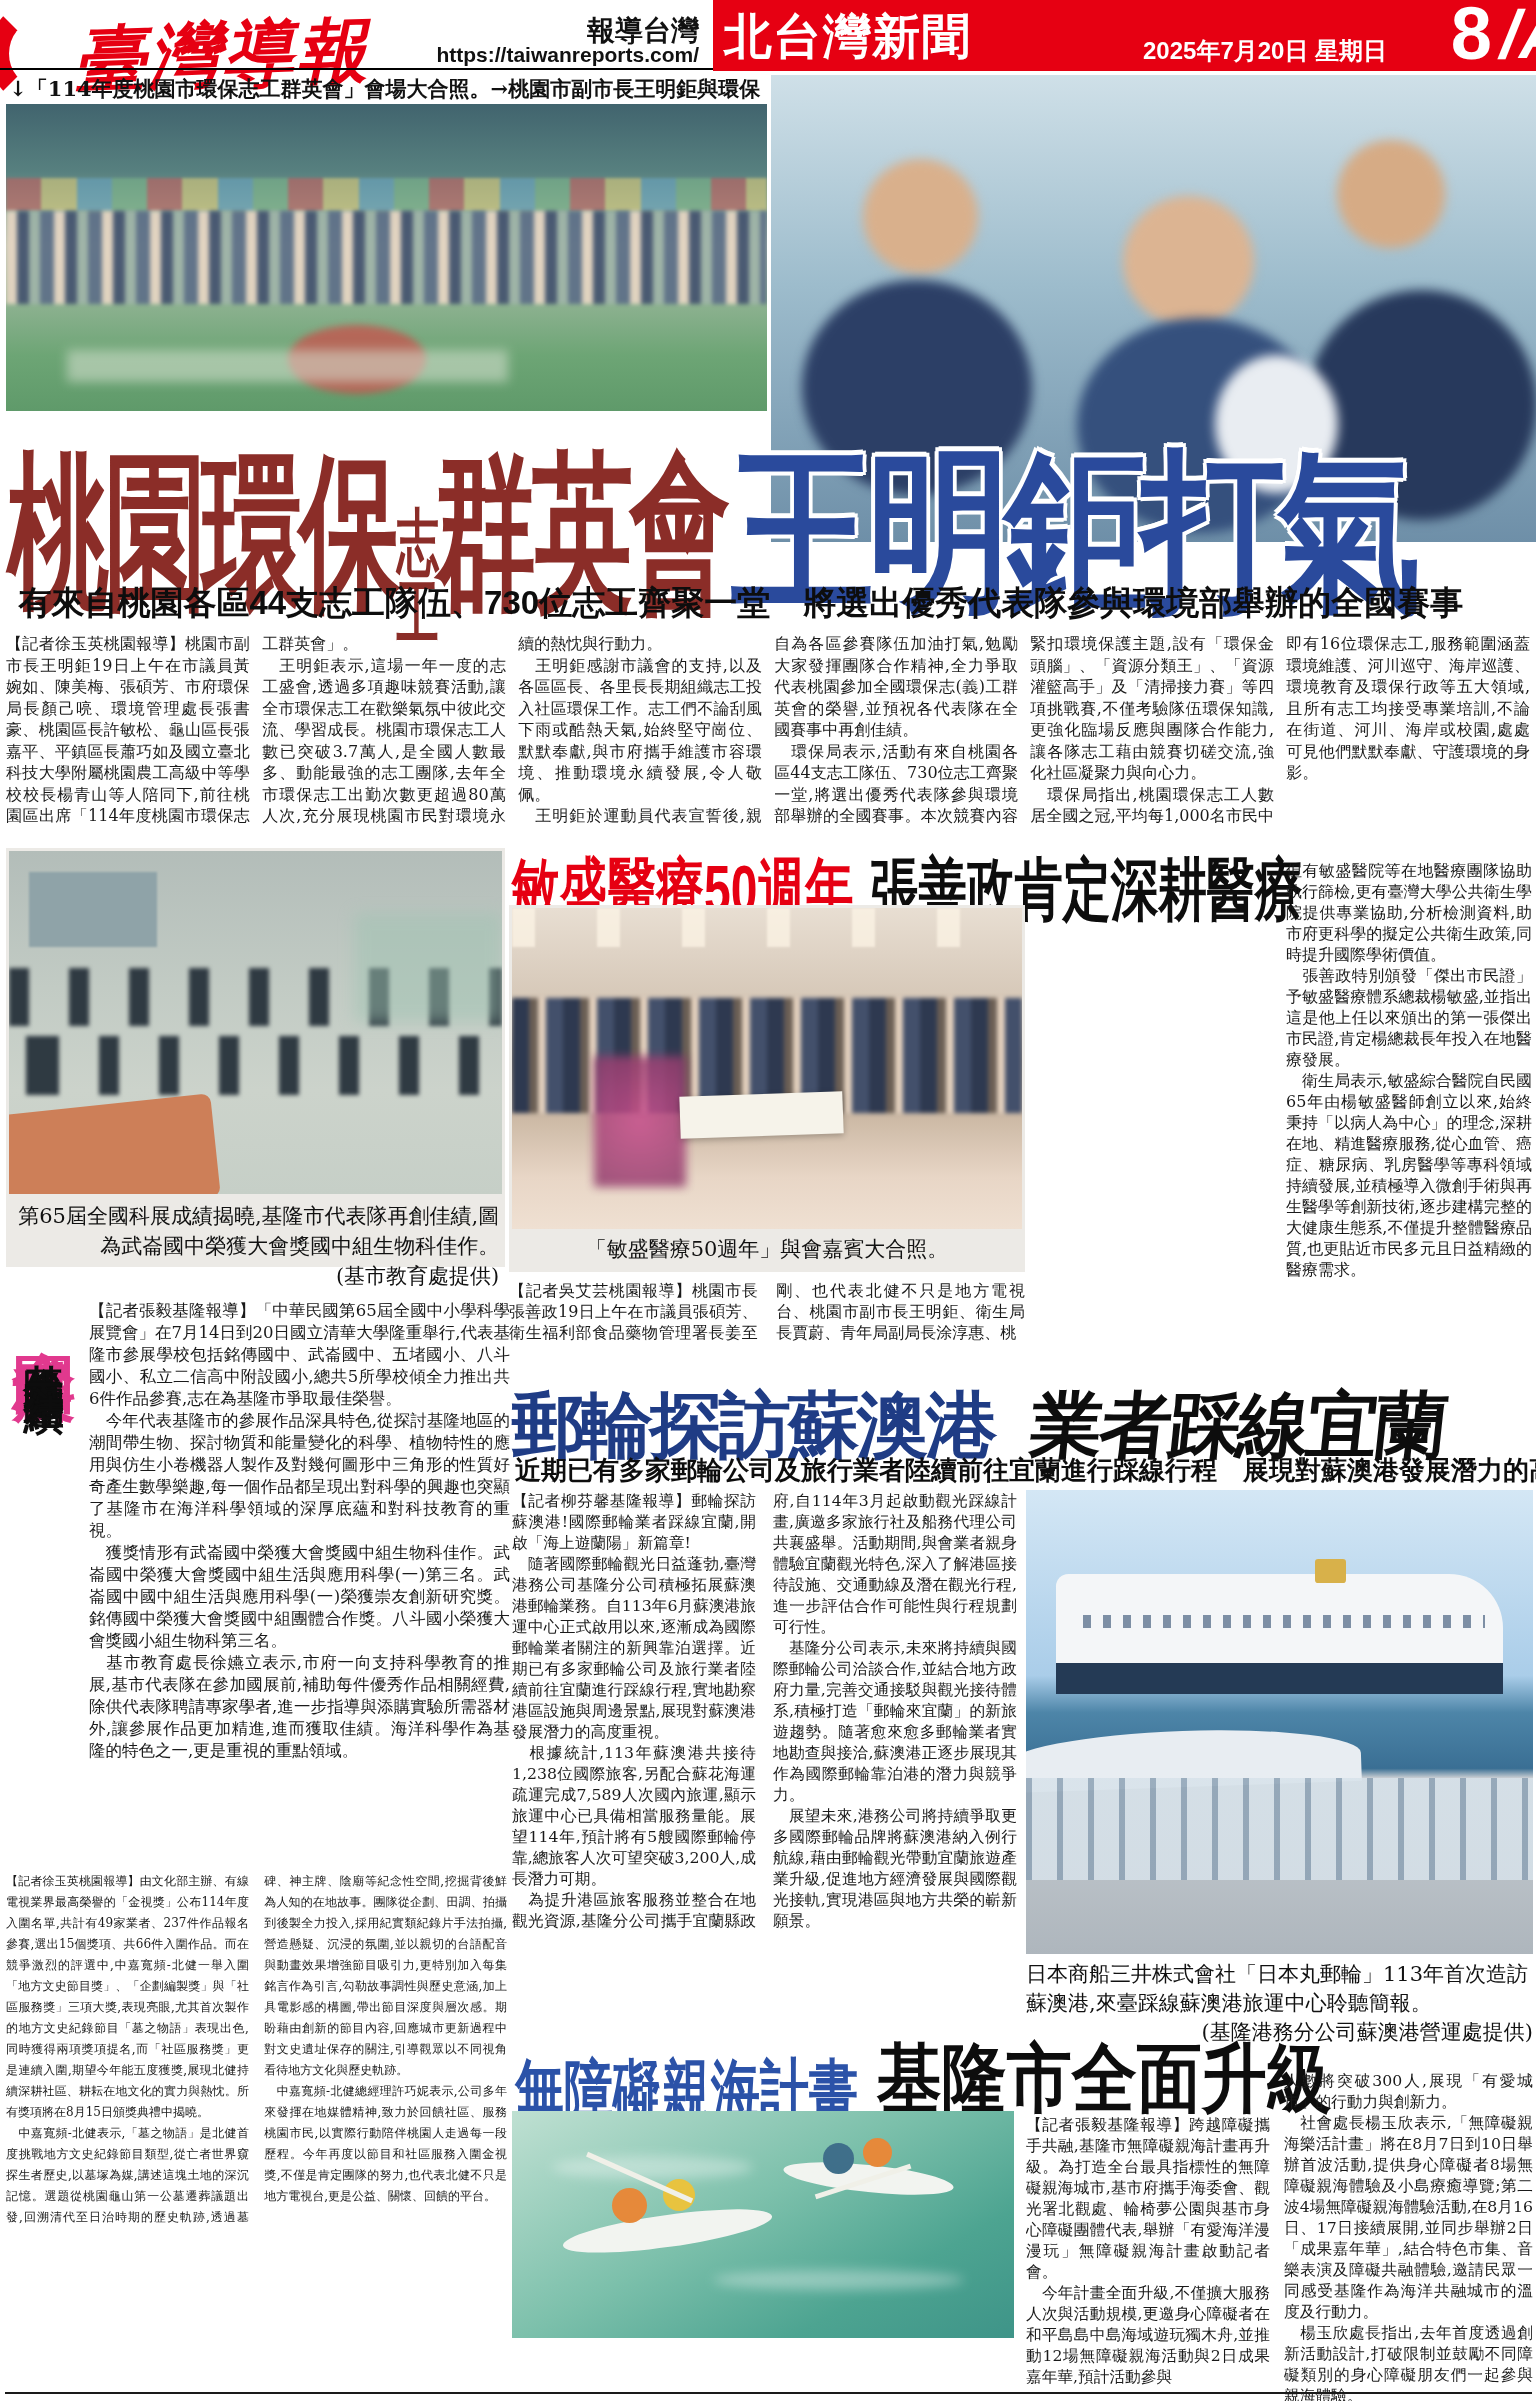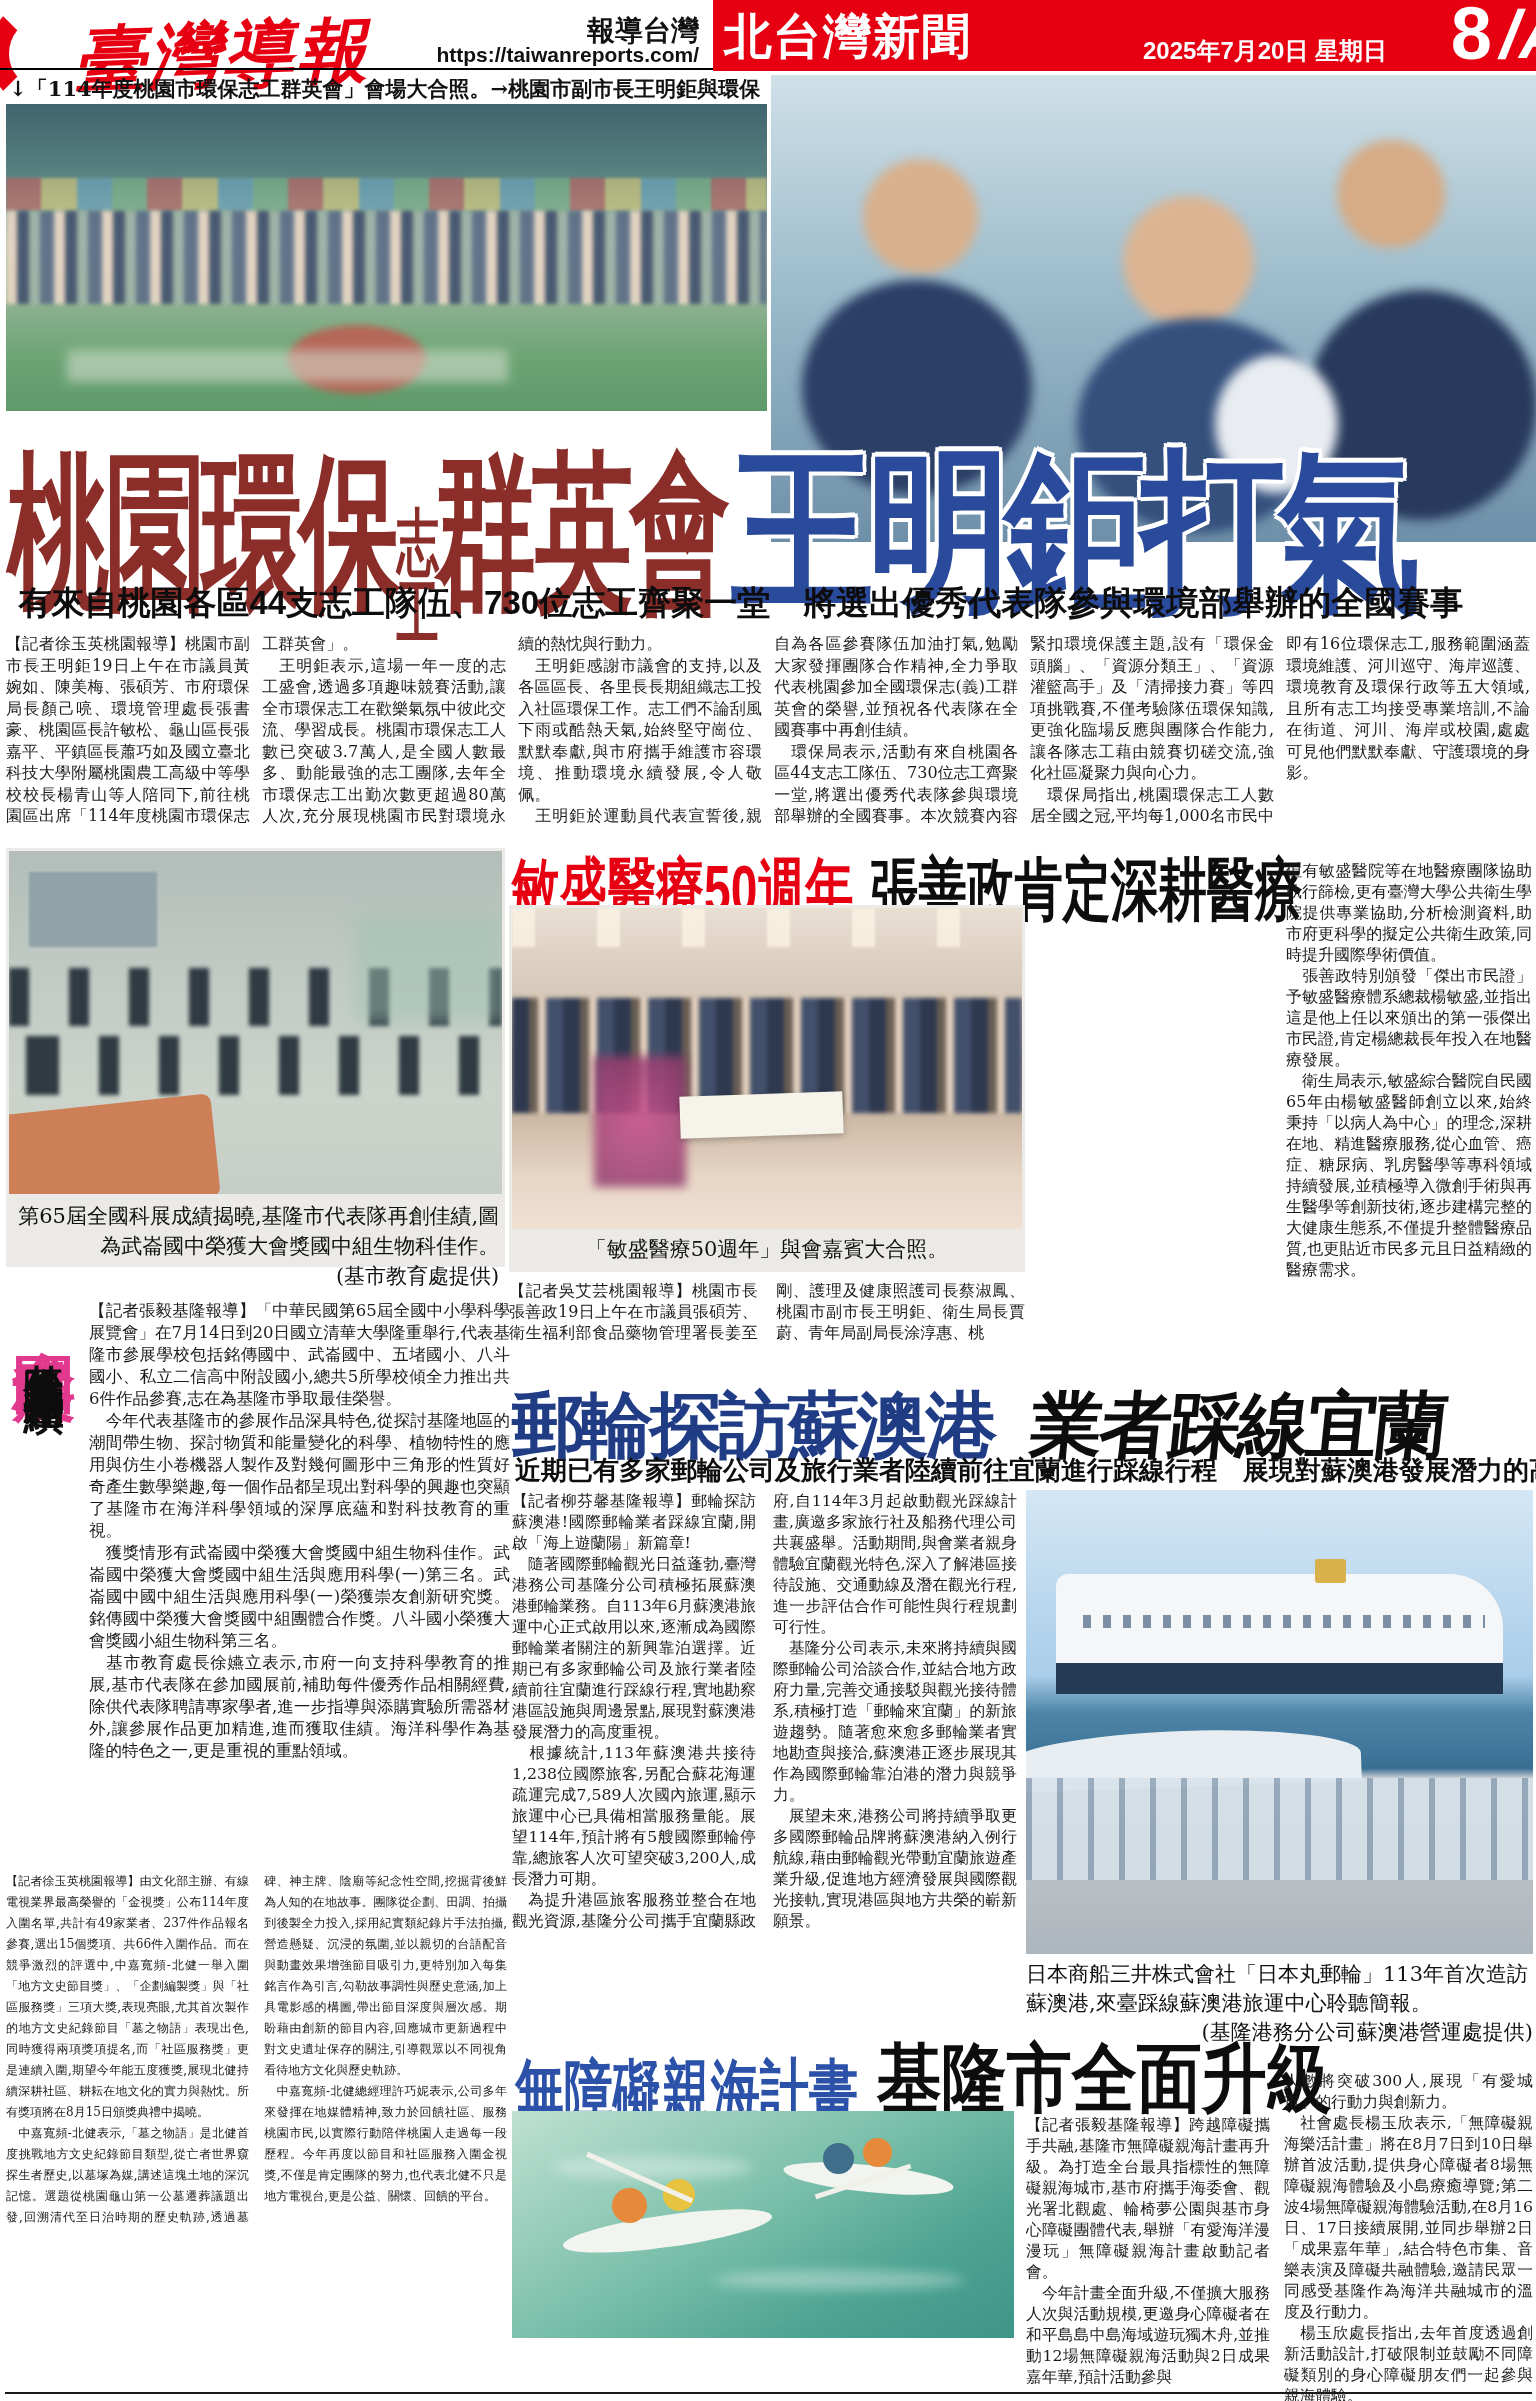--- a/index.html
+++ b/index.html
@@ -159,21 +159,21 @@
     <span class="stretch blk" style="font-size:48px;transform:scaleY(1.42);">張善政肯定深耕醫療</span>
   </div>
   <div class="abs ms-photo-block photo-frame"></div>
   <div class="photo photo-hospital">
     <div class="ph h-lights"></div>
     <div class="ph h-crowd"></div>
     <div class="ph h-flowers"></div>
     <div class="ph h-board"></div>
   </div>
   <div class="abs ms-caption caption">「敏盛醫療50週年」與會嘉賓大合照。</div>
-  <div class="abs ms-bottom body-text">【記者吳艾芸桃園報導】桃園市長張善政19日上午在市議員張碩芳、衛生福利部食品藥物管理署長姜至剛、護理及健康照護司長蔡淑鳳、桃園市副市長王明鉅、衛生局長賈蔚、青年局副局長涂淳惠、桃</div>
+  <div class="abs ms-bottom body-text">【記者吳艾芸桃園報導】桃園市長張善政19日上午在市議員張碩芳、衛生福利部食品藥物管理署長姜至剛、也代表北健不只是地方電視台、桃園市副市長王明鉅、衛生局長賈蔚、青年局副局長涂淳惠、桃</div>
   <div class="abs ms-col-right body-text">但有敏盛醫院等在地醫療團隊協助執行篩檢,更有臺灣大學公共衛生學院提供專業協助,分析檢測資料,助市府更科學的擬定公共衛生政策,同時提升國際學術價值。
 　張善政特別頒發「傑出市民證」予敏盛醫療體系總裁楊敏盛,並指出這是他上任以來頒出的第一張傑出市民證,肯定楊總裁長年投入在地醫療發展。
 　衛生局表示,敏盛綜合醫院自民國65年由楊敏盛醫師創立以來,始終秉持「以病人為中心」的理念,深耕在地、精進醫療服務,從心血管、癌症、糖尿病、乳房醫學等專科領域持續發展,並積極導入微創手術與再生醫學等創新技術,逐步建構完整的大健康生態系,不僅提升整體醫療品質,也更貼近市民多元且日益精緻的醫療需求。</div>
 
   <div class="abs kz-photo-block photo-frame"></div>
   <div class="photo photo-classroom">
     <div class="ph k-board"></div>
     <div class="ph k-row" style="top:34%;"></div>
     <div class="ph k-row" style="top:54%;background-position:30px 0;"></div>
     <div class="ph k-green"></div>

